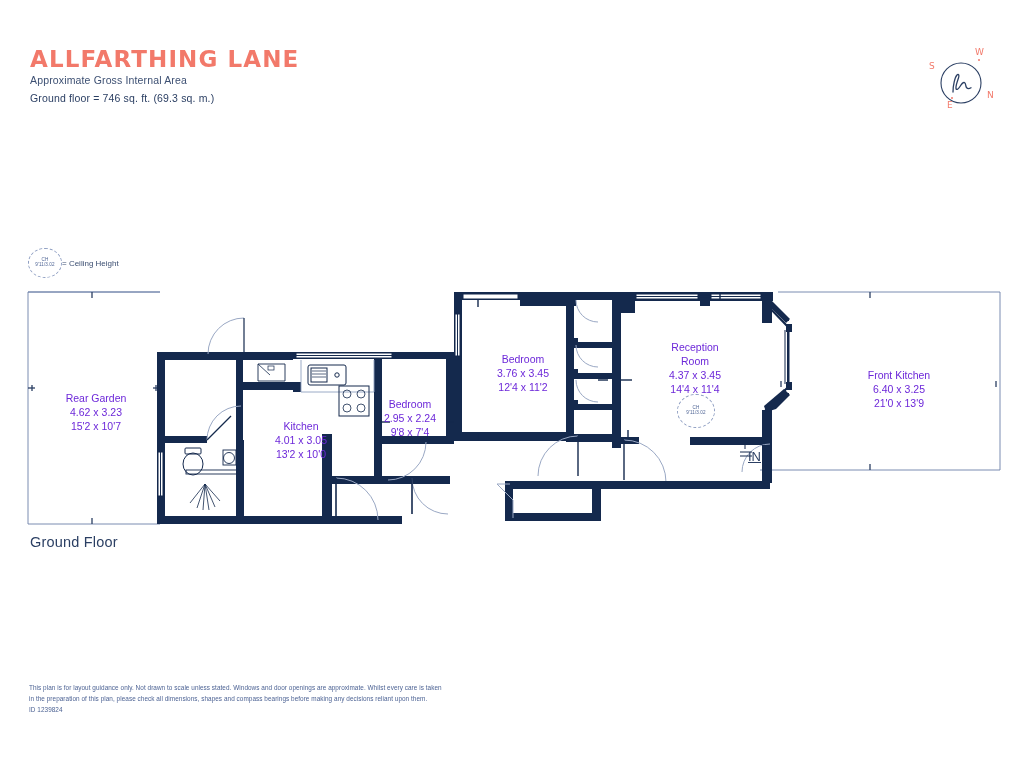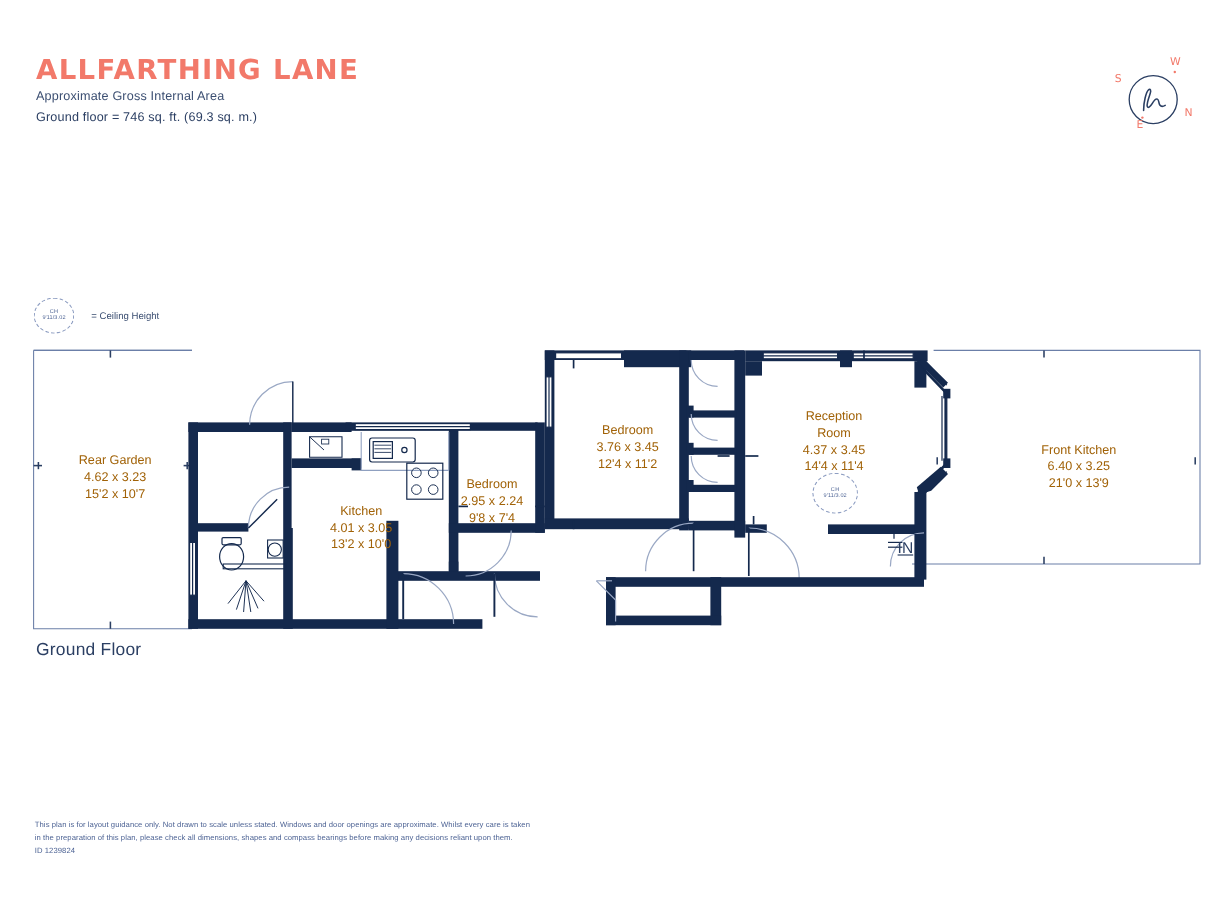--- a/index.html
+++ b/index.html
@@ -8,36 +8,36 @@
 
   #title{position:absolute;left:30px;top:46px;font-size:23px;font-weight:bold;
          letter-spacing:1.1px;color:#f2796a;font-family:"DejaVu Sans",sans-serif;}
   #subtitle{position:absolute;left:30px;top:74px;font-size:10.5px;color:#3c4f72;letter-spacing:.15px;text-align:center;}
   #area{position:absolute;left:30px;top:92px;font-size:10.5px;color:#2b3f63;letter-spacing:.15px;}
 
   #compass{position:absolute;left:922px;top:48px;width:78px;height:70px;}
   .cmp-lbl{position:absolute;font-size:9px;color:#f2796a;font-family:"DejaVu Sans",sans-serif;}
   .cmp-dot{position:absolute;width:2px;height:2px;border-radius:50%;background:#f2796a;}
 
-  #legend{position:absolute;left:28px;top:249px;height:28px;display:flex;align-items:center;gap:14px;}
+  #legend{position:absolute;left:28px;top:249px;height:28px;display:flex;align-items:center;gap:0;}
   .ch-badge{border:1px dashed #8e9ec2;border-radius:50%;display:flex;flex-direction:column;
             align-items:center;justify-content:center;color:#4d6394;line-height:1.05;}
   #legend .ch-badge{width:32px;height:28px;}
   .ch-top{font-size:4.6px;letter-spacing:.3px;}
   .ch-bot{font-size:4.6px;letter-spacing:.1px;}
   #legend-text{font-size:8px;color:#3c4f72;}
 
   #floorlabel{position:absolute;left:30px;top:534px;font-size:14.5px;color:#2b3f63;letter-spacing:.2px;}
 
   #disclaimer{position:absolute;left:29px;top:683px;font-size:6.4px;line-height:1.68;
               color:#4d6394;letter-spacing:.05px;max-width:560px;}
 
   #plan{position:absolute;left:0;top:0;width:1024px;height:768px;}
 
-  .rlabel{position:absolute;text-align:center;color:#a16207;line-height:1.32;white-space:nowrap;}
+  .rlabel{position:absolute;text-align:center;color:#6d28d9;line-height:1.32;white-space:nowrap;}
   .rname{font-size:10.5px;}
   .rdim{font-size:10.5px;}
   .rdim2{font-size:10.5px;}
   .gname{font-size:10.5px;}
 
   #in-label{position:absolute;left:748px;top:449px;font-size:13px;color:#2b3f63;text-decoration:underline;}
   .ch-inplan{position:absolute;width:36px;height:32px;}
 </style>
 </head>
 <body>
@@ -275,21 +275,21 @@
     <path d="M478 434 L478 441"></path>
     <path d="M628 430 L628 437"></path>
     <path d="M720 292 L720 299"></path>
     <path d="M382 422 L390 422"></path>
     <path d="M446 422 L454 422"></path>
     <path d="M621 380 L632 380"></path>
     <path d="M598 380 L608 380"></path>
   </g>
 </svg>
 
-<div class="rlabel" style="left:33px;top:378px;width:126px;">
+<div class="rlabel" style="left:33px;top:392px;width:126px;">
   <div class="gname">Rear Garden</div>
   <div class="rdim">4.62 x 3.23</div>
   <div class="rdim2">15'2 x 10'7</div>
 </div>
 
 <div class="rlabel" style="left:249px;top:420px;width:104px;">
   <div class="rname">Kitchen</div>
   <div class="rdim">4.01 x 3.05</div>
   <div class="rdim2">13'2 x 10'0</div>
 </div>

